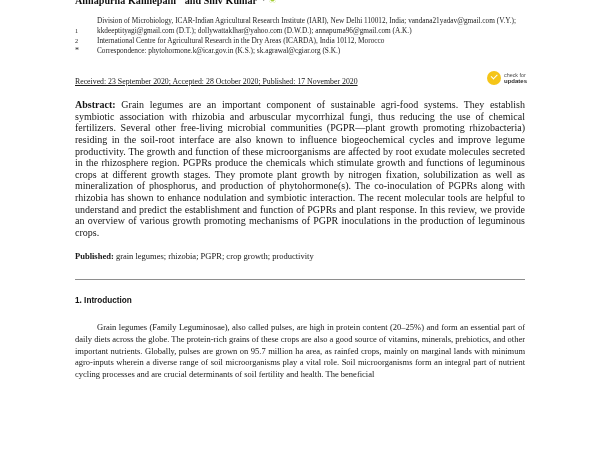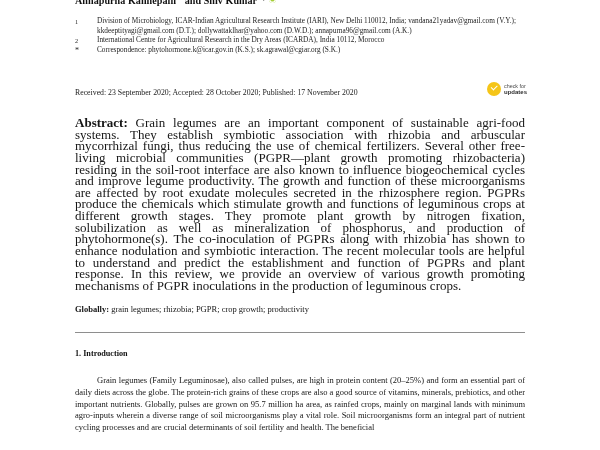--- a/index.html
+++ b/index.html
@@ -60,43 +60,44 @@
 
   
   .affils {
     margin-top: 9px;
     font-size: 7.3px;
     line-height: 9.6px;
     color: #1c1c1c;
   }
   .affil-row {
     display: flex;
-    align-items: flex-start;
+    align-items: flex-end;
     margin-bottom: 0px;
   }
   .affil-mark {
     width: 22px;
     flex: 0 0 22px;
     font-size: 6.2px;
     padding-top: 0.5px;
     text-align: left;
   }
   .affil-mark.star {
     font-size: 8px;
     padding-top: 1px;
   }
   .affil-text {
     flex: 1 1 auto;
   }
 
   
   .dates-row {
-    margin-top: 26px;
+    margin-top: 15px;
     position: relative;
     height: 26px;
+    text-decoration: underline;
   }
   .dates {
     font-size: 7.8px;
     line-height: 10px;
     color: #1a1a1a;
     padding-top: 6px;
   }
   .badge {
     position: absolute;
     right: -2px;
@@ -130,22 +131,22 @@
     line-height: 6.2px;
     color: #4a4a4a;
   }
   .badge-text b {
     color: #2d2d2d;
     font-size: 6px;
   }
 
   
   .abstract {
-    margin-top: 9px;
-    font-size: 13px;
+    margin-top: 2px;
+    font-size: 10px;
     line-height: 11.65px;
     text-align: justify;
     color: #161616;
     letter-spacing: 0.01px;
   }
   .abstract b { font-weight: bold; }
 
   .keywords {
     margin-top: 12px;
     font-size: 8.5px;
@@ -157,21 +158,21 @@
   hr.rule {
     border: none;
     border-top: 1.1px solid #8e8e8e;
     margin: 17px 0 0 0;
     width: 100%;
   }
 
   
   .sec-head {
     margin-top: 16px;
-    font-family: Liberation Serif, serif;
+    font-family: Liberation Sans, sans-serif;
     font-weight: bold;
     font-size: 8.2px;
     color: #111;
   }
   .body-para {
     margin-top: 17px;
     font-size: 8.5px;
     line-height: 11.65px;
     text-align: justify;
     text-indent: 22px;
@@ -212,21 +213,21 @@
           <b>updates</b>
         </div>
       </div>
     </div>
 
     <div class="abstract">
       <b>Abstract:</b><span> Grain legumes are an important component of sustainable agri-food systems. They establish symbiotic association with rhizobia and arbuscular mycorrhizal fungi, thus reducing the use of chemical fertilizers. Several other free-living microbial communities (PGPR—plant growth promoting rhizobacteria) residing in the soil-root interface are also known to influence biogeochemical cycles and improve legume productivity. The growth and function of these microorganisms are affected by root exudate molecules secreted in the rhizosphere region. PGPRs produce the chemicals which stimulate growth and functions of leguminous crops at different growth stages. They promote plant growth by nitrogen fixation, solubilization as well as mineralization of phosphorus, and production of phytohormone(s). The co-inoculation of PGPRs along with rhizobia has shown to enhance nodulation and symbiotic interaction. The recent molecular tools are helpful to understand and predict the establishment and function of PGPRs and plant response. In this review, we provide an overview of various growth promoting mechanisms of PGPR inoculations in the production of leguminous crops.</span>
     </div>
 
     <div class="keywords">
-      <b>Globally:</b><span> grain legumes; rhizobia; PGPR; crop growth; productivity</span>
+      <b>Published:</b><span> grain legumes; rhizobia; PGPR; crop growth; productivity</span>
     </div>
 
     <hr class="rule">
 
     <div class="sec-head">1. Introduction</div>
     <div class="body-para">Grain legumes (Family Leguminosae), also called pulses, are high in protein content (20–25%) and form an essential part of daily diets across the globe. The protein-rich grains of these crops are also a good source of vitamins, minerals, prebiotics, and other important nutrients. Globally, pulses are grown on 95.7 million ha area, as rainfed crops, mainly on marginal lands with minimum agro-inputs wherein a diverse range of soil microorganisms play a vital role. Soil microorganisms form an integral part of nutrient cycling processes and are crucial determinants of soil fertility and health. The beneficial</div>
 
   </div>
 </div>
 

